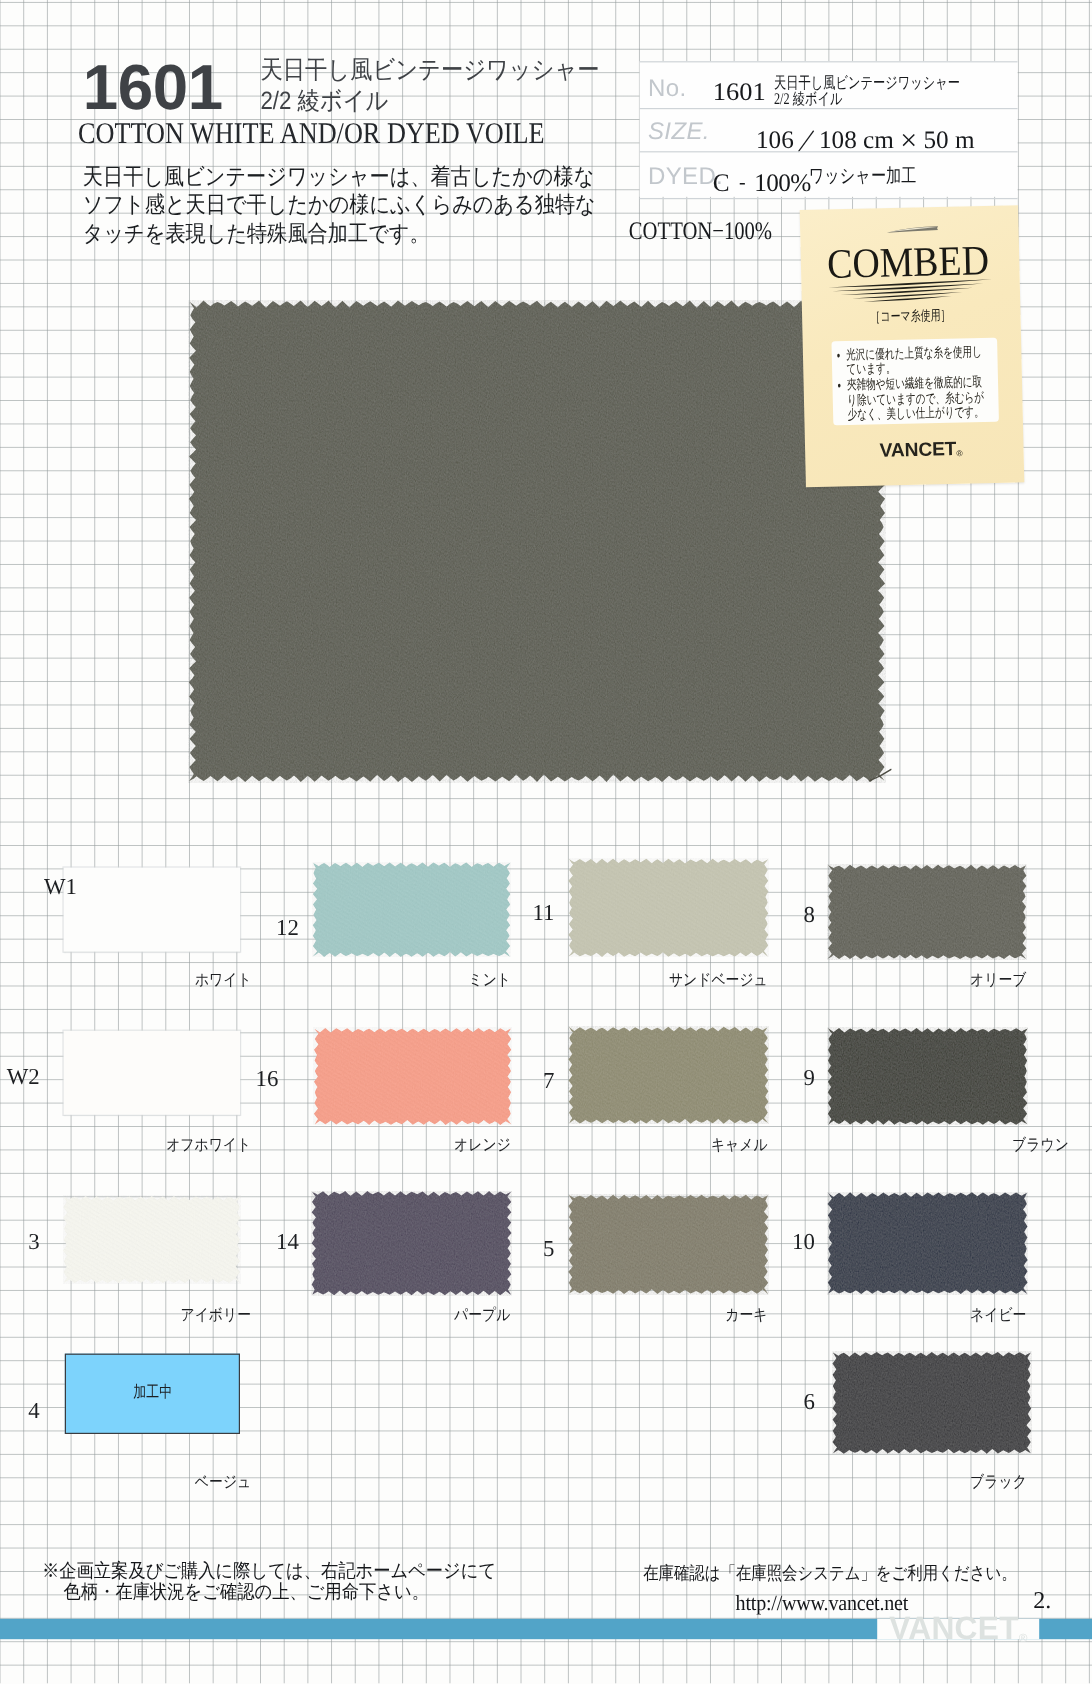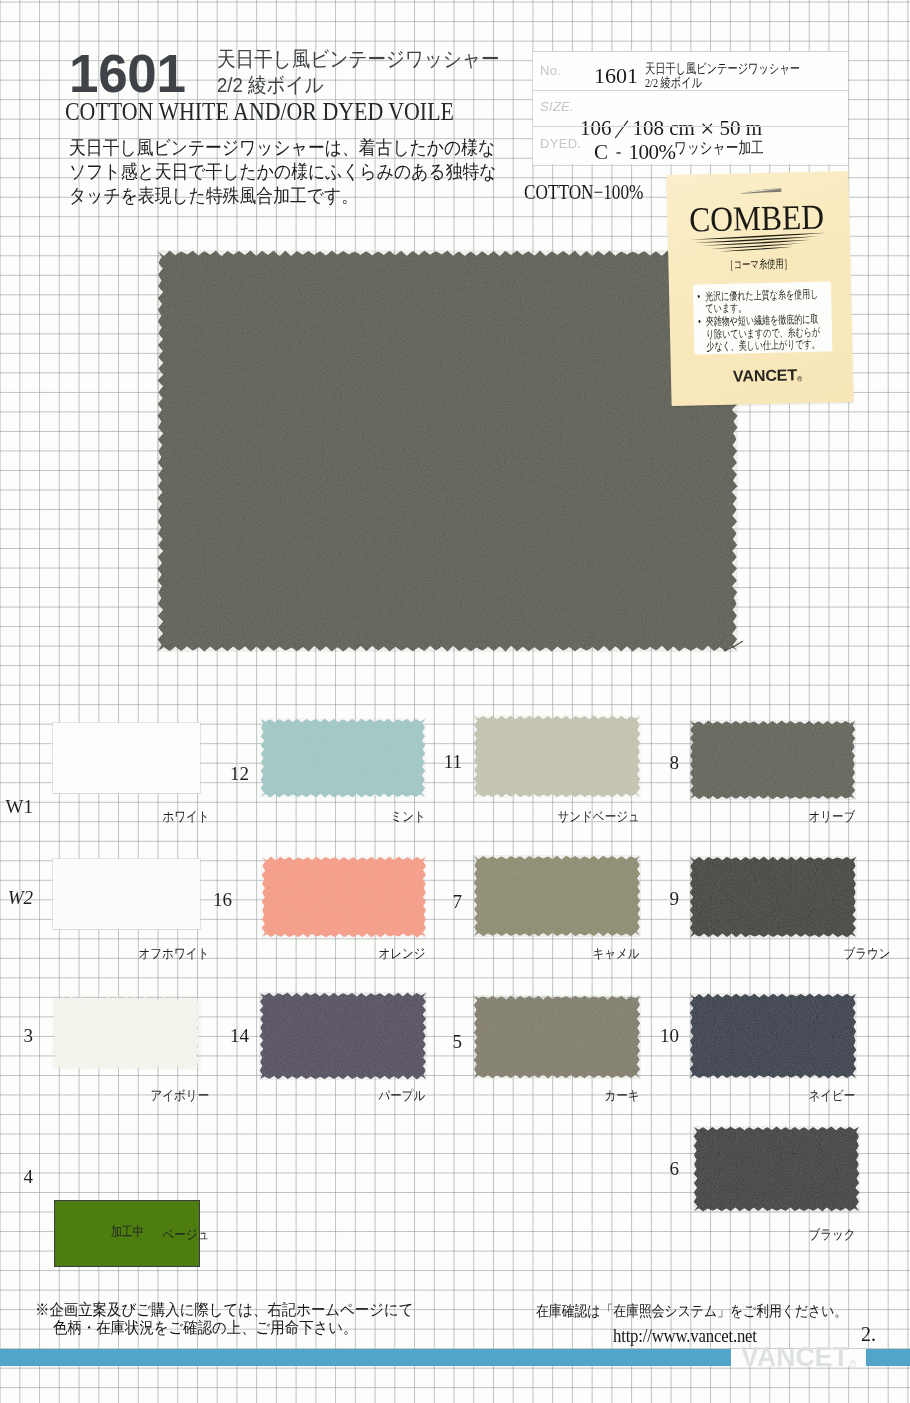--- a/index.html
+++ b/index.html
@@ -31,21 +31,21 @@
     font-size:21px;color:#3f4246;line-height:1;white-space:nowrap;
     transform:scaleX(0.885);transform-origin:left top;}
   .hdr-en{position:absolute;left:65px;top:98px;font-size:25px;color:#25282c;letter-spacing:0px;
     transform:scaleX(0.875);transform-origin:left top;white-space:nowrap;}
   .desc{position:absolute;left:69px;top:136px;font-size:19px;line-height:24.2px;color:#1b1e21;
     transform:scaleX(0.885);transform-origin:left top;white-space:nowrap;}
 
   
   #specpanel{position:absolute;left:533px;top:51px;width:315px;height:113px;background:#fefefe;}
   .spec-row{position:absolute;left:533px;width:315px;border-top:1px solid #cfd4d8;}
-  .spec-label{position:absolute;font-family:"Liberation Sans",sans-serif;font-size:13px;color:#c2c7cc;letter-spacing:0.3px;line-height:1;}
+  .spec-label{position:absolute;font-family:"Liberation Sans",sans-serif;font-size:20px;color:#c2c7cc;letter-spacing:0.3px;line-height:1;}
   .spec-val{position:absolute;font-size:21px;color:#17191c;line-height:1;letter-spacing:0px;white-space:nowrap;
     transform-origin:left top;}
   .spec-val.v0{transform:scaleX(1.05);}
   .spec-val.v1{line-height:21px;}
   .spec-val.v1 .times{font-size:25px;display:inline-block;line-height:21px;vertical-align:-2px;}
   .spec-val.v1 .slash{display:inline-block;transform:scaleX(0.80);}
   .spec-val.v2{letter-spacing:-0.5px;}
   .spec-val.v2 .dash{display:inline-block;transform:scaleX(0.46);width:1em;text-align:center;}
   .spec-sub{position:absolute;font-size:13.5px;color:#17191c;line-height:13.8px;white-space:nowrap;
     transform:scaleX(0.755);transform-origin:left top;}
@@ -137,21 +137,21 @@
   <div id="spec-rows">
       <div class="spec-row" style="top: 51px; height: 39px;"></div>
       <div class="spec-label" style="left: 540px; top: 64px;">No.</div>
       <div class="spec-val v0" style="left: 594px; top: 66px;">1601</div>
       <div class="spec-sub" style="left: 645px; top: 62px;">
         <div>天日干し風ビンテージワッシャー</div>
         <div>2/2 綾ボイル</div>
       </div>
       <div class="spec-row" style="top: 90px; height: 36px;"></div>
       <div class="spec-label" style="left: 540px; top: 100px; font-style: italic;">SIZE.</div>
-      <div class="spec-val v1" style="left: 580px; top: 106px; margin-top: 12px;">106<span class="slash">／</span>108 cm <span class="times">×</span> 50 m</div>
+      <div class="spec-val v1" style="left: 630px; top: 106px;">106<span class="slash">／</span>108 cm <span class="times">×</span> 50 m</div>
       <div class="spec-row" style="top: 126px; height: 38px; border-bottom: 1px solid rgb(207, 212, 216);"></div>
       <div class="spec-label" style="left: 540px; top: 137px;">DYED.</div>
       <div class="spec-val v2" style="left: 594px; top: 142px;">C<span class="dash">－</span>100%</div>
       <div class="spec-sub q" style="left: 674px; top: 140px;">
         <div>ワッシャー加工</div>
       </div>
     </div>
   <div class="cotton">COTTON−100%</div>
 
   <div id="mainswatch">
@@ -184,21 +184,21 @@
     <div id="combed-sub"><span>［コーマ糸使用］</span></div>
     <div id="combed-box">
         <div class="cb-item">光沢に優れた上質な糸を使用しています。</div>
         <div class="cb-item">夾雑物や短い繊維を徹底的に取り除いていますので、糸むらが少なく、美しい仕上がりです。</div>
       </div>
     <div id="combed-brand"><span>VANCET</span><sup>®</sup></div>
   </div>
 
   <div id="swatchgrid">
       <div class="sw sw-plain" style="left: 53px; top: 723px; width: 147px; height: 70px; background: rgb(253, 253, 252); box-shadow: rgba(205, 209, 212, 0.55) 0px 0px 0px 1px, rgba(190, 195, 200, 0.3) 0px 1px 1px;"></div>
-      <div class="sw-num" style="left: 1px; top: 797px;">W1</div>
+      <div class="sw-num" style="left: 1px; top: 730px; padding-left: 31px;">W1</div>
       <div class="sw-name" style="left: 46px; width: 160px; top: 810px;"><span>ホワイト</span></div>
       <div class="sw sw-cloth" style="left: 261px; top: 719px; width: 164px; height: 78px;">
         <svg width="176" height="90" viewBox="0 0 176 90" style="position: absolute; left: -6px; top: -6px;">
           <defs>
             <pattern id="tw1" width="3.1" height="3.1" patternUnits="userSpaceOnUse" patternTransform="rotate(31)">
               <rect width="3.1" height="3.1" fill="#a0c8c5"></rect>
               <rect width="3.1" height="1.15" fill="#ffffff" opacity="0.013"></rect>
               <rect y="1.7" width="3.1" height="0.85" fill="#000000" opacity="0.011"></rect>
             </pattern>
           </defs>
@@ -229,21 +229,21 @@
               <rect width="3.1" height="1.15" fill="#ffffff" opacity="0.013"></rect>
               <rect y="1.7" width="3.1" height="0.85" fill="#000000" opacity="0.011"></rect>
             </pattern>
           </defs>
           <path d="M 6.0 5.8 L 8.6 7.3 L 10.6 8.4 L 12.6 7.3 L 15.2 6.4 L 17.7 7.9 L 19.8 9.5 L 21.8 7.8 L 24.3 5.6 L 26.9 7.5 L 28.9 8.7 L 30.9 7.4 L 33.5 6.3 L 36.1 7.7 L 38.1 9.1 L 40.1 7.6 L 42.7 6.2 L 45.2 7.7 L 47.3 9.0 L 49.3 7.6 L 51.8 6.0 L 54.4 7.6 L 56.4 8.8 L 58.4 7.5 L 61.0 6.0 L 63.6 7.2 L 65.6 8.2 L 67.6 7.2 L 70.2 6.4 L 72.7 7.9 L 74.8 9.5 L 76.8 7.8 L 79.3 6.1 L 81.9 7.7 L 83.9 9.2 L 85.9 7.6 L 88.5 5.9 L 91.1 7.7 L 93.1 9.1 L 95.1 7.6 L 97.7 5.6 L 100.2 7.4 L 102.3 8.5 L 104.3 7.3 L 106.8 6.1 L 109.4 7.5 L 111.4 8.7 L 113.4 7.4 L 116.0 6.4 L 118.6 7.8 L 120.6 9.3 L 122.6 7.7 L 125.2 5.7 L 127.7 7.9 L 129.8 9.5 L 131.8 7.8 L 134.3 6.2 L 136.9 7.8 L 138.9 9.3 L 140.9 7.7 L 143.5 6.0 L 146.1 7.8 L 148.1 9.3 L 150.1 7.7 L 152.7 6.2 L 155.2 7.4 L 157.3 8.5 L 159.3 7.3 L 161.8 5.9 L 164.4 7.4 L 166.4 8.6 L 168.4 7.4 L 171.1 6.0 L 169.8 8.4 L 168.8 10.3 L 169.9 12.2 L 171.4 14.7 L 169.4 17.1 L 168.1 19.0 L 169.5 20.9 L 171.4 23.3 L 169.6 25.8 L 168.4 27.7 L 169.7 29.6 L 170.6 32.0 L 169.2 34.4 L 167.7 36.3 L 169.3 38.2 L 171.0 40.7 L 169.7 43.1 L 168.6 45.0 L 169.8 46.9 L 170.7 49.3 L 169.8 51.8 L 168.8 53.7 L 169.9 55.6 L 171.0 58.0 L 169.4 60.4 L 168.2 62.3 L 169.5 64.2 L 171.1 66.7 L 169.5 69.1 L 168.2 71.0 L 169.5 72.9 L 171.3 75.3 L 169.1 77.8 L 167.6 79.7 L 169.2 81.6 L 171.0 84.1 L 168.4 82.5 L 166.4 81.4 L 164.4 82.6 L 161.8 83.6 L 159.3 82.2 L 157.3 80.8 L 155.2 82.3 L 152.7 84.1 L 150.1 82.7 L 148.1 81.7 L 146.1 82.8 L 143.5 83.7 L 140.9 82.2 L 138.9 80.8 L 136.9 82.3 L 134.3 83.8 L 131.8 82.6 L 129.8 81.4 L 127.7 82.6 L 125.2 83.7 L 122.6 82.7 L 120.6 81.6 L 118.6 82.8 L 116.0 84.1 L 113.4 82.8 L 111.4 81.8 L 109.4 82.8 L 106.8 83.7 L 104.3 82.4 L 102.3 81.0 L 100.2 82.5 L 97.7 83.7 L 95.1 82.6 L 93.1 81.4 L 91.1 82.7 L 88.5 84.2 L 85.9 82.4 L 83.9 81.0 L 81.9 82.5 L 79.3 83.7 L 76.8 82.2 L 74.8 80.7 L 72.7 82.3 L 70.2 83.8 L 67.6 82.1 L 65.6 80.6 L 63.6 82.2 L 61.0 83.8 L 58.4 82.3 L 56.4 81.0 L 54.4 82.4 L 51.8 83.7 L 49.3 82.5 L 47.3 81.3 L 45.2 82.6 L 42.7 83.8 L 40.1 82.6 L 38.1 81.5 L 36.1 82.7 L 33.5 84.3 L 30.9 82.4 L 28.9 81.1 L 26.9 82.5 L 24.3 84.1 L 21.8 82.3 L 19.8 81.0 L 17.7 82.4 L 15.2 84.1 L 12.6 82.3 L 10.6 80.9 L 8.6 82.4 L 5.6 84.0 L 7.7 81.6 L 9.1 79.7 L 7.6 77.8 L 6.1 75.3 L 7.8 72.9 L 9.3 71.0 L 7.7 69.1 L 6.3 66.7 L 7.6 64.2 L 8.9 62.3 L 7.5 60.4 L 6.0 58.0 L 7.5 55.6 L 8.7 53.7 L 7.4 51.8 L 6.4 49.3 L 7.5 46.9 L 8.7 45.0 L 7.4 43.1 L 6.1 40.7 L 7.3 38.2 L 8.4 36.3 L 7.3 34.4 L 6.4 32.0 L 7.9 29.6 L 9.5 27.7 L 7.8 25.8 L 6.2 23.3 L 7.6 20.9 L 9.0 19.0 L 7.5 17.1 L 6.3 14.7 L 7.9 12.2 L 9.5 10.3 L 7.8 8.4 Z" fill="url(#tw3)" filter="url(#clothNoise)"></path>
         </svg>
       </div>
       <div class="sw-num" style="left: 647px; top: 753px;">8</div>
       <div class="sw-name" style="left: 692px; width: 160px; top: 810px;"><span>オリーブ</span></div>
       <div class="sw sw-plain" style="left: 53px; top: 859px; width: 147px; height: 70px; background: rgb(253, 252, 250); box-shadow: rgba(205, 209, 212, 0.55) 0px 0px 0px 1px, rgba(190, 195, 200, 0.3) 0px 1px 1px;"></div>
-      <div class="sw-num" style="left: 1px; top: 888px; font-style: italic;">W2</div>
+      <div class="sw-num" style="left: 1px; top: 888px;">W2</div>
       <div class="sw-name" style="left: 46px; width: 160px; top: 947px;"><span>オフホワイト</span></div>
       <div class="sw sw-cloth" style="left: 262px; top: 857px; width: 164px; height: 80px;">
         <svg width="176" height="92" viewBox="0 0 176 92" style="position: absolute; left: -6px; top: -6px;">
           <defs>
             <pattern id="tw5" width="3.1" height="3.1" patternUnits="userSpaceOnUse" patternTransform="rotate(31)">
               <rect width="3.1" height="3.1" fill="#f79d87"></rect>
               <rect width="3.1" height="1.15" fill="#ffffff" opacity="0.013"></rect>
               <rect y="1.7" width="3.1" height="0.85" fill="#000000" opacity="0.011"></rect>
             </pattern>
           </defs>
@@ -329,21 +329,21 @@
               <rect width="3.1" height="3.1" fill="#454a56"></rect>
               <rect width="3.1" height="1.15" fill="#ffffff" opacity="0.013"></rect>
               <rect y="1.7" width="3.1" height="0.85" fill="#000000" opacity="0.011"></rect>
             </pattern>
           </defs>
           <path d="M 6.0 6.0 L 8.6 8.0 L 10.6 9.6 L 12.6 7.9 L 15.2 6.0 L 17.8 7.9 L 19.8 9.5 L 21.9 7.8 L 24.4 5.6 L 27.0 7.9 L 29.1 9.5 L 31.1 7.8 L 33.7 6.0 L 36.2 7.9 L 38.3 9.5 L 40.3 7.8 L 42.9 6.2 L 45.5 7.7 L 47.5 9.0 L 49.5 7.6 L 52.1 5.8 L 54.7 7.5 L 56.7 8.7 L 58.8 7.4 L 61.3 6.1 L 63.9 7.4 L 65.9 8.5 L 68.0 7.3 L 70.6 5.7 L 73.1 8.0 L 75.2 9.6 L 77.2 7.9 L 79.8 5.9 L 82.4 7.7 L 84.4 9.1 L 86.4 7.6 L 89.0 5.7 L 91.6 7.3 L 93.6 8.4 L 95.6 7.3 L 98.2 5.7 L 100.8 7.6 L 102.8 8.9 L 104.9 7.5 L 107.4 6.4 L 110.0 7.3 L 112.1 8.4 L 114.1 7.3 L 116.7 6.0 L 119.2 7.3 L 121.3 8.4 L 123.3 7.2 L 125.9 5.6 L 128.5 7.5 L 130.5 8.8 L 132.5 7.4 L 135.1 5.7 L 137.7 7.4 L 139.7 8.6 L 141.8 7.3 L 144.3 6.3 L 146.9 7.5 L 148.9 8.7 L 151.0 7.4 L 153.6 5.7 L 156.1 7.3 L 158.2 8.4 L 160.2 7.2 L 162.8 5.8 L 165.4 7.4 L 167.4 8.5 L 169.4 7.3 L 171.8 6.0 L 170.6 8.6 L 169.4 10.7 L 170.6 12.7 L 171.7 15.3 L 170.1 17.9 L 168.5 20.0 L 170.2 22.1 L 171.7 24.7 L 170.5 27.3 L 169.2 29.3 L 170.6 31.4 L 172.2 34.0 L 170.6 36.6 L 169.5 38.7 L 170.7 40.7 L 172.1 43.3 L 170.7 45.9 L 169.6 48.0 L 170.7 50.1 L 171.6 52.7 L 170.7 55.3 L 169.6 57.3 L 170.8 59.4 L 172.4 62.0 L 170.4 64.6 L 169.2 66.7 L 170.5 68.7 L 172.3 71.3 L 170.7 73.9 L 169.6 76.0 L 170.7 78.1 L 172.3 80.7 L 170.2 83.3 L 168.8 85.3 L 170.3 87.4 L 172.0 90.3 L 169.4 88.5 L 167.4 87.3 L 165.4 88.6 L 162.8 90.1 L 160.2 88.6 L 158.2 87.4 L 156.1 88.6 L 153.6 89.9 L 151.0 88.4 L 148.9 87.0 L 146.9 88.5 L 144.3 90.4 L 141.8 88.6 L 139.7 87.5 L 137.7 88.7 L 135.1 89.9 L 132.5 88.1 L 130.5 86.6 L 128.5 88.2 L 125.9 89.8 L 123.3 88.1 L 121.3 86.5 L 119.2 88.2 L 116.7 90.4 L 114.1 88.4 L 112.1 87.2 L 110.0 88.5 L 107.4 89.6 L 104.9 88.7 L 102.8 87.6 L 100.8 88.7 L 98.2 89.7 L 95.6 88.7 L 93.6 87.6 L 91.6 88.8 L 89.0 90.0 L 86.4 88.6 L 84.4 87.4 L 82.4 88.6 L 79.8 89.6 L 77.2 88.3 L 75.2 87.0 L 73.1 88.4 L 70.6 90.2 L 68.0 88.3 L 65.9 87.0 L 63.9 88.4 L 61.3 89.8 L 58.8 88.7 L 56.7 87.6 L 54.7 88.7 L 52.1 89.8 L 49.5 88.5 L 47.5 87.2 L 45.5 88.5 L 42.9 90.1 L 40.3 88.3 L 38.3 87.0 L 36.2 88.4 L 33.7 90.4 L 31.1 88.5 L 29.1 87.3 L 27.0 88.6 L 24.4 89.8 L 21.9 88.8 L 19.8 87.7 L 17.8 88.8 L 15.2 90.0 L 12.6 88.4 L 10.6 87.1 L 8.6 88.5 L 6.3 90.0 L 7.3 87.4 L 8.4 85.3 L 7.3 83.3 L 5.8 80.7 L 7.8 78.1 L 9.3 76.0 L 7.7 73.9 L 6.4 71.3 L 7.6 68.7 L 9.0 66.7 L 7.6 64.6 L 5.9 62.0 L 7.2 59.4 L 8.2 57.3 L 7.1 55.3 L 6.2 52.7 L 7.9 50.1 L 9.5 48.0 L 7.8 45.9 L 6.4 43.3 L 7.4 40.7 L 8.5 38.7 L 7.3 36.6 L 6.4 34.0 L 7.3 31.4 L 8.4 29.3 L 7.3 27.3 L 5.9 24.7 L 7.9 22.1 L 9.4 20.0 L 7.8 17.9 L 5.6 15.3 L 7.8 12.7 L 9.2 10.7 L 7.7 8.6 Z" fill="url(#tw11)" filter="url(#clothNoise)"></path>
         </svg>
       </div>
       <div class="sw-num" style="left: 647px; top: 1026px;">10</div>
       <div class="sw-name" style="left: 692px; width: 160px; top: 1089px;"><span>ネイビー</span></div>
-      <div class="sw sw-pending" style="left: 54px; top: 1200px; width: 146px; height: 67px; background: #4d7c0f; border: 1px solid rgb(58, 60, 64); box-sizing: border-box;">
+      <div class="sw sw-pending" style="left: 54px; top: 1128px; width: 146px; height: 67px; background: #7dd3fc; border: 1px solid rgb(58, 60, 64); box-sizing: border-box;">
         <div class="pending-label"><span>加工中</span></div>
       </div>
       <div class="sw-num" style="left: 1px; top: 1167px;">4</div>
       <div class="sw-name" style="left: 46px; width: 160px; top: 1228px;"><span>ベージュ</span></div>
       <div class="sw sw-cloth" style="left: 694px; top: 1127px; width: 165px; height: 84px;">
         <svg width="177" height="96" viewBox="0 0 177 96" style="position: absolute; left: -6px; top: -6px;">
           <defs>
             <pattern id="tw15" width="3.1" height="3.1" patternUnits="userSpaceOnUse" patternTransform="rotate(31)">
               <rect width="3.1" height="3.1" fill="#4c4c4e"></rect>
               <rect width="3.1" height="1.15" fill="#ffffff" opacity="0.013"></rect>

